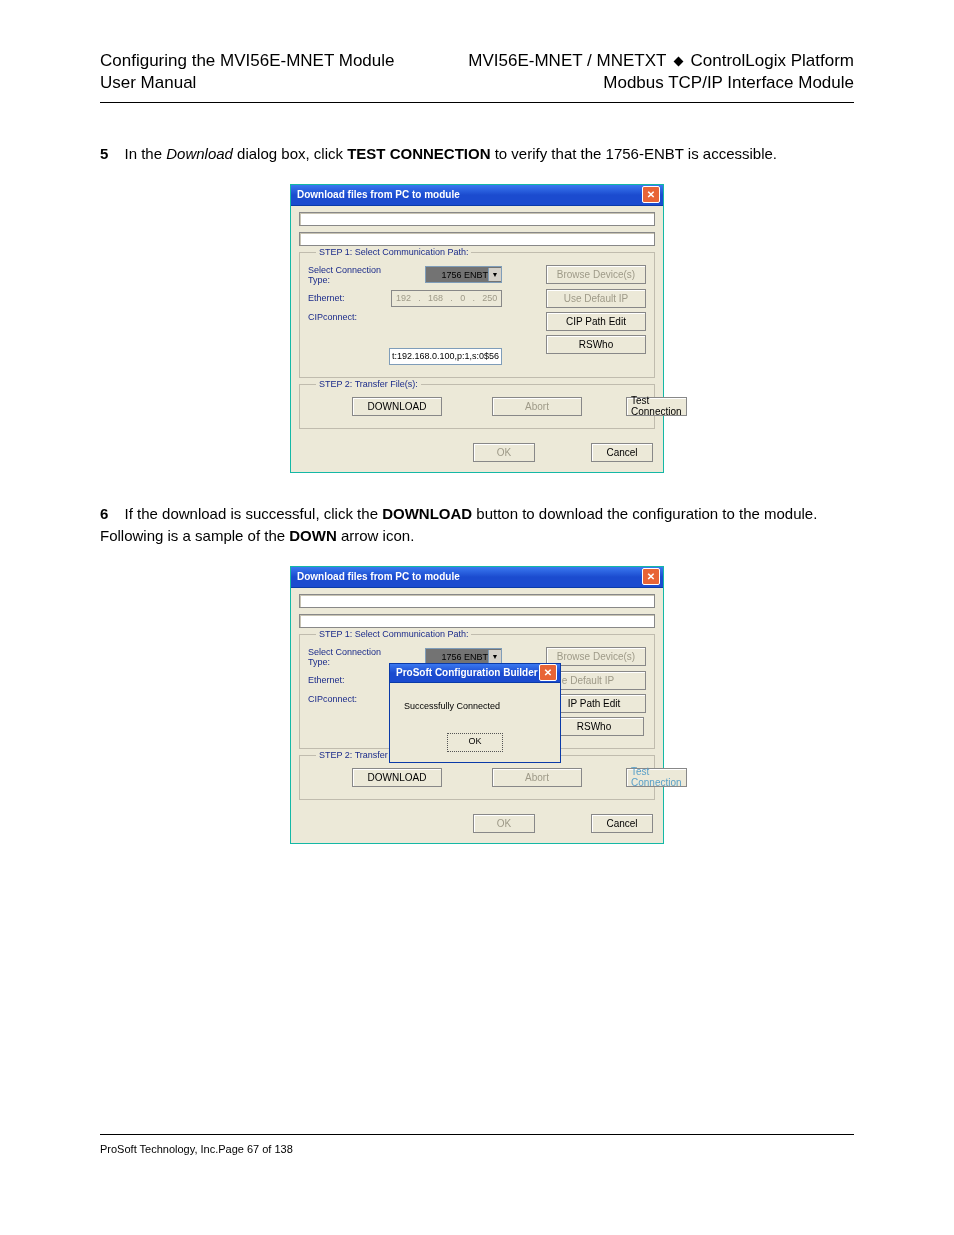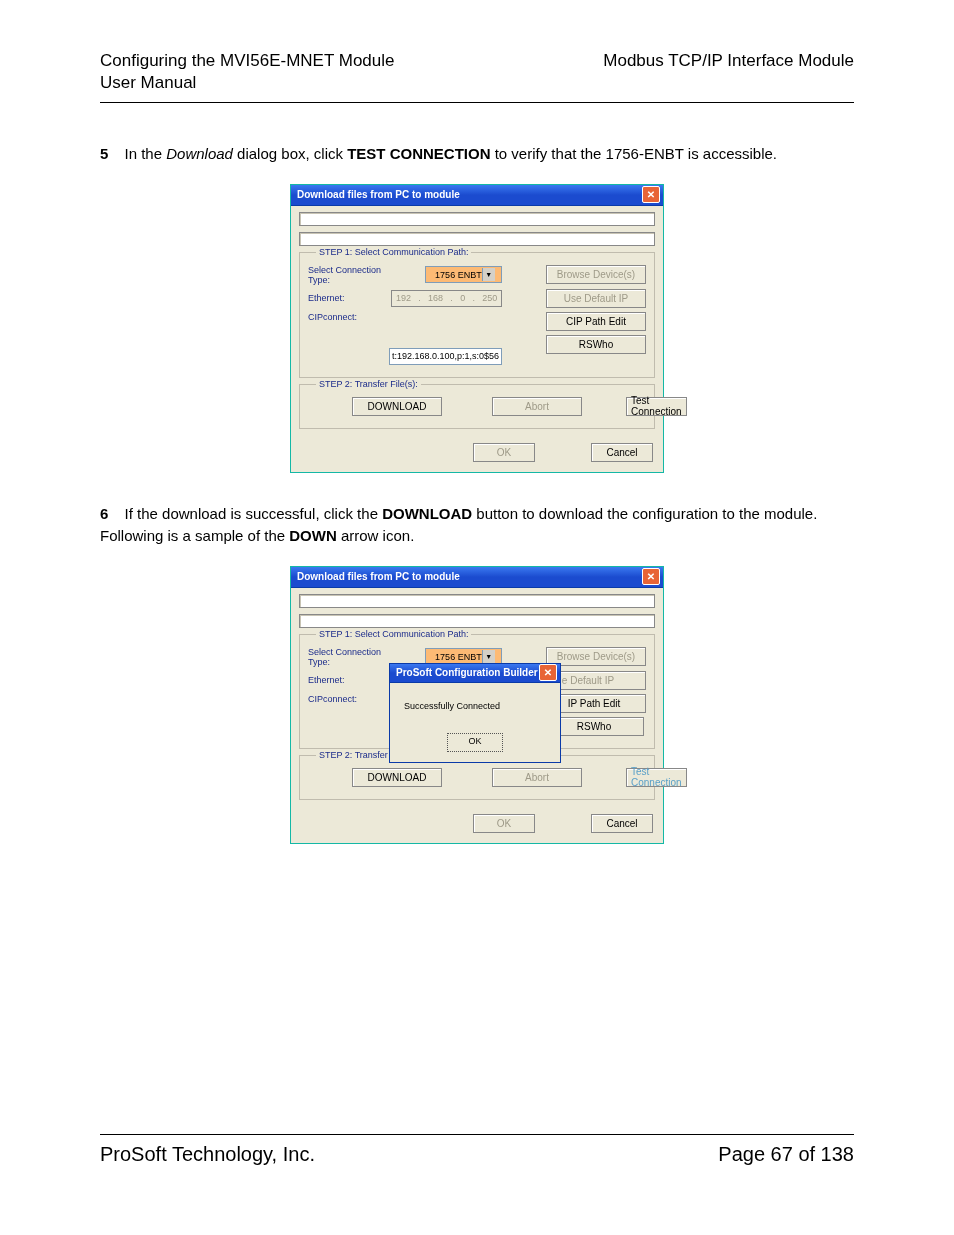--- a/index.html
+++ b/index.html
@@ -19,22 +19,21 @@
     font-size: 17px;
     line-height: 1.3;
     margin-bottom: 8px;
   }
   .header-left { text-align: left; }
   .header-right { text-align: right; }
   .hr { border-top: 1px solid #000; margin-bottom: 40px; }
   .footer-hr { border-top: 1px solid #000; margin-top: 60px; margin-bottom: 8px; }
   .footer-row {
     display: flex;
-    justify-content: space-between;
-    font-size: 20px;
+    font-size: 11px;
   }
   .body-text {
     font-size: 15px;
     line-height: 1.5;
     margin: 24px 0 18px 0;
   }
   .body-text .num { font-weight: bold; margin-right: 12px; }
   .small-caps { font-variant: small-caps; }
 
   
@@ -112,24 +111,24 @@
   }
   .lbl {
     width: 98px;
     font-size: 9px;
     color: #1b2b8a;
   }
   .select-box {
     width: 78px;
     height: 15px;
     border: 1px solid #7f9db9;
-    background: #fdba74;
-    display: flex;
-    align-items: center;
-    justify-content: center;
+    background: #737373;
+    display: flex;
+    align-items: center;
+    justify-content: flex-end;
     padding: 0 0 0 3px;
     font-size: 9px;
     margin-left: 26px;
   }
   .select-box .arrow {
     width: 12px;
     height: 13px;
     background: #d4d0c8;
     border-left: 1px solid #7f9db9;
     display: flex;
@@ -238,20 +237,25 @@
 <body>
 
 <div class="page">
 
   <div class="header-row">
     <div class="header-left">
       <div>Configuring the MVI56E-MNET Module</div>
       <div>User Manual</div>
     </div>
     <div class="header-right">
+      <div>
+        <span>MVI56E-MNET / MNETXT</span>
+        <span class="diamond"></span>
+        <span>ControlLogix Platform</span>
+      </div>
       <div>Modbus TCP/IP Interface Module</div>
     </div>
   </div>
   <div class="hr"></div>
 
   <div class="body-text">
     <span class="num">5</span>
     <span>In the <i>Download</i> dialog box, click <b class="small-caps">TEST CONNECTION</b> to verify that the 1756-ENBT is accessible.</span>
   </div>
 

